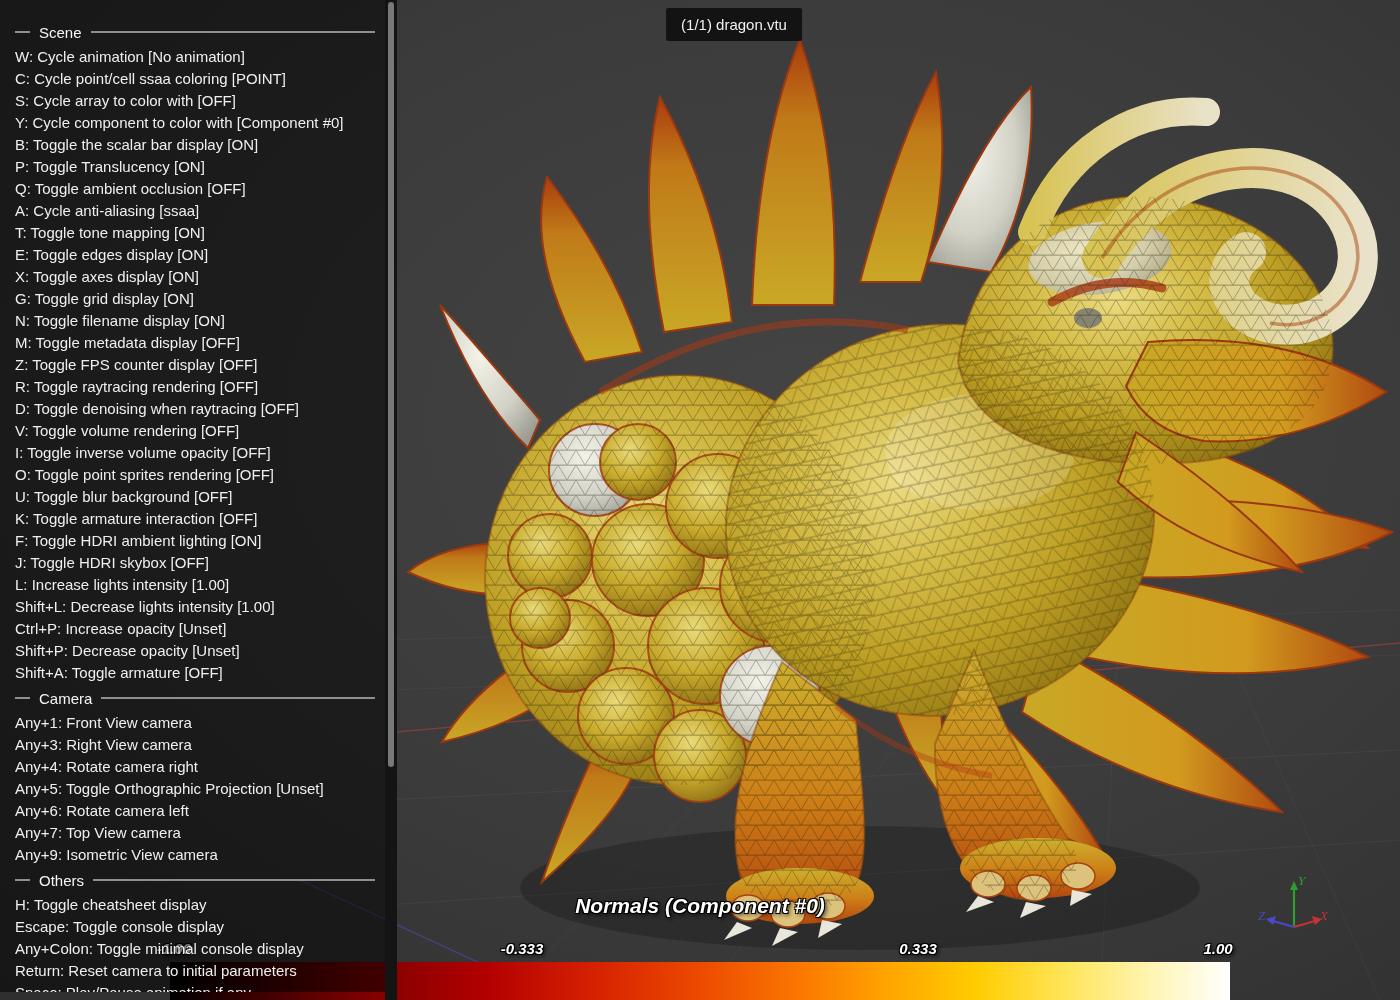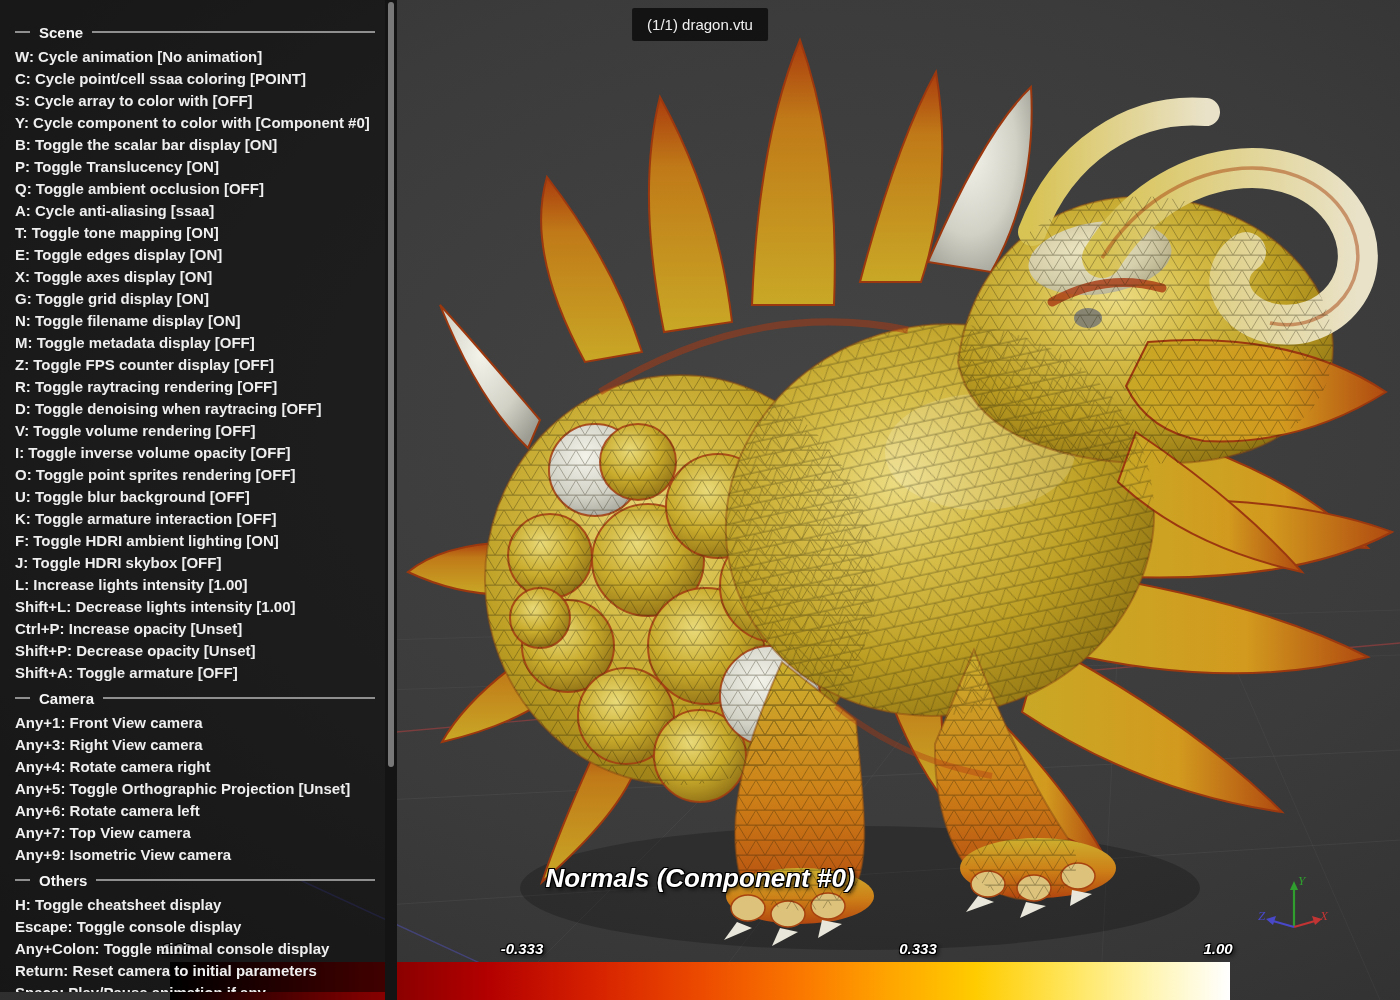--- a/index.html
+++ b/index.html
@@ -9,41 +9,40 @@
     -webkit-font-smoothing:antialiased;
   }
   .viewport{
     position:absolute;inset:0;
     background:radial-gradient(ellipse at 58% 42%, #444444 0%, #3b3b3b 55%, #2f2f2f 100%);
   }
   svg.scene{position:absolute;inset:0;width:1400px;height:1000px;}
 
   
   .filename-box{
-    position:absolute;top:8px;left:700px;transform:translateX(-50%);
+    position:absolute;top:8px;left:734px;transform:translateX(-50%);
     background:rgba(16,16,16,0.92);color:#f0f0f0;font-size:15px;
     padding:8px 15px;border-radius:2px;z-index:5;white-space:nowrap;
   }
 
   
   .sb-bar{position:absolute;left:170px;top:962px;width:1060px;height:38px;z-index:3;}
   .hud-text{
     color:#fff;font-weight:bold;font-style:italic;
     text-shadow:1px 1px 0 #000,-1px -1px 0 #000,1px -1px 0 #000,-1px 1px 0 #000,2px 2px 4px rgba(0,0,0,.9);
     white-space:nowrap;
   }
-  .sb-title{position:absolute;left:700px;top:863px;transform:translateX(-50%);font-size:26px;z-index:4;}
+  .sb-title{position:absolute;left:700px;top:894px;transform:translateX(-50%);font-size:21px;z-index:4;}
   .sb-tick{position:absolute;top:940px;transform:translateX(-50%);font-size:15px;z-index:4;}
 
   
   .cheatsheet{
     position:absolute;left:0;top:0;bottom:8px;width:385px;box-sizing:border-box;
     background:rgba(0,0,0,0.52);padding:18px 10px 0 15px;overflow:hidden;z-index:10;
     color:#efefef;
-    font-weight:bold;
   }
   .cs-section-header{display:flex;align-items:center;height:22px;margin:3px 0;}
   .cs-dash{width:15px;height:2px;background:#8f8f8f;flex:0 0 auto;}
   .cs-title{margin:0 9px;font-size:15px;color:#f5f5f5;}
   .cs-rule{flex:1;height:2px;background:#8f8f8f;}
   .cs-item{height:22px;line-height:22px;font-size:15px;color:#efefef;white-space:nowrap;}
 
   
   .scrollbar-track{position:absolute;left:385px;top:0;bottom:0;width:12px;background:#141414;z-index:11;}
   .scrollbar-thumb{position:absolute;left:3px;top:2px;width:6px;height:765px;background:#787878;border-radius:3px;}

